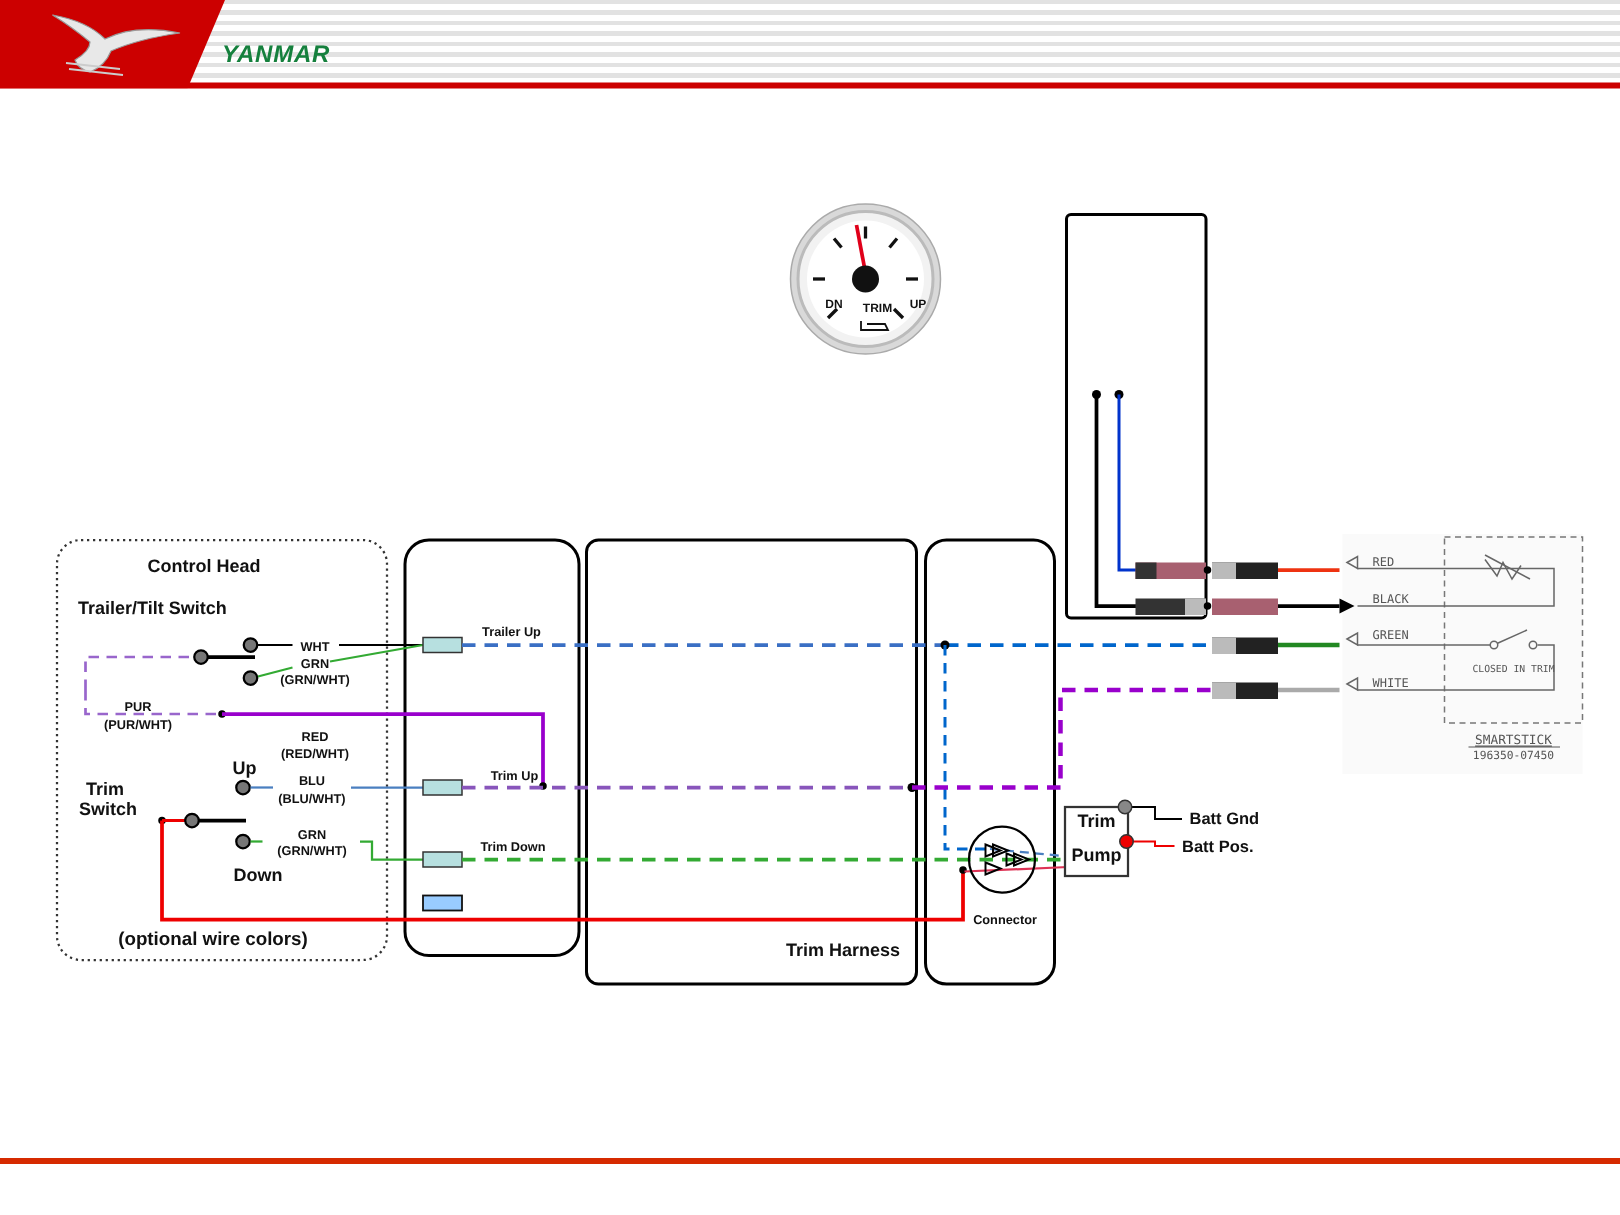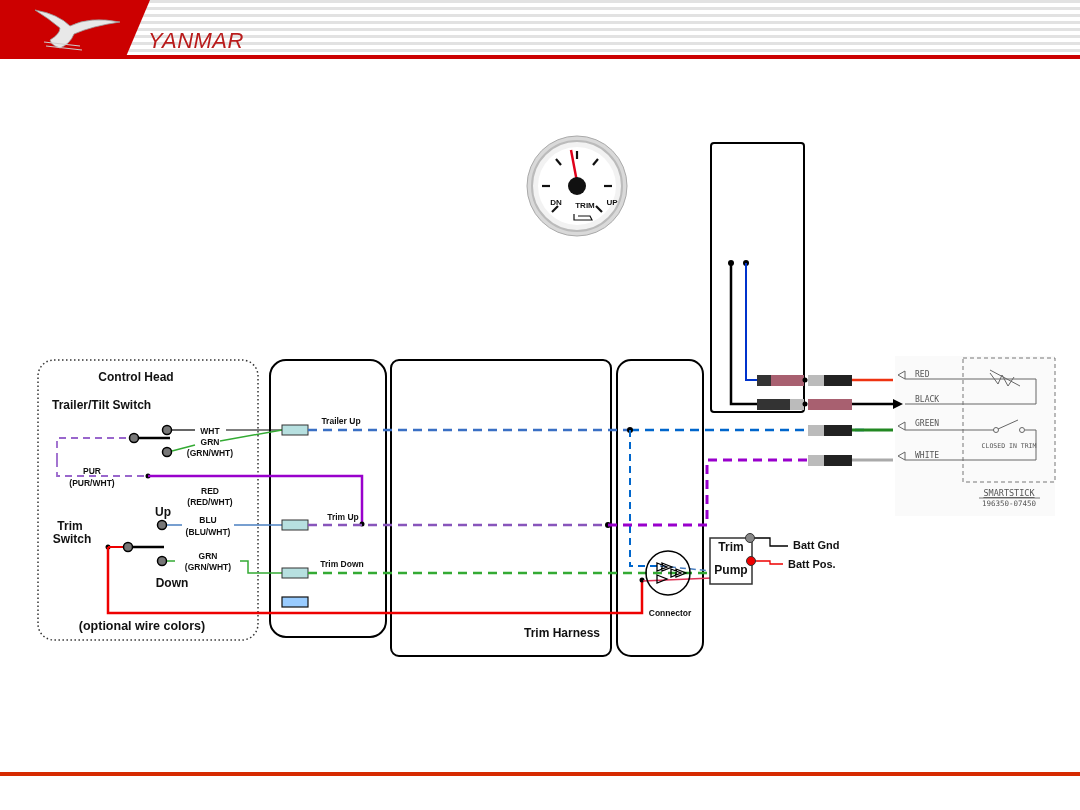--- a/index.html
+++ b/index.html
@@ -3,21 +3,21 @@
 <meta charset="utf-8">
 <style>
   html, body { margin:0; padding:0; background:#ffffff; }
   body { width:1080px; height:810px; position:relative; overflow:hidden; font-family:"Liberation Sans", sans-serif; }
   #header { position:absolute; left:0; top:0; width:1080px; height:60px; }
   #stripes { position:absolute; left:0; top:0; width:1080px; height:55px;
     background: repeating-linear-gradient(to bottom, #e2e2e2 0px, #e2e2e2 3px, #ffffff 3px, #ffffff 7px); }
   #red-band { position:absolute; left:0; top:55px; width:1080px; height:4px; background:#cc0000; }
   #logo-red { position:absolute; left:0; top:0; width:150px; height:59px; background:#cc0000;
     clip-path: polygon(0 0, 150px 0, 125px 59px, 0 59px); }
-  #brand { position:absolute; left:148px; top:28px; font-size:22px; font-weight:normal; font-style:italic; color:#b91c1c; letter-spacing:0.5px; }
+  #brand { position:absolute; left:148px; top:28px; font-size:16px; font-weight:bold; font-style:italic; color:#15803d; letter-spacing:0.5px; }
   #bird { position:absolute; left:30px; top:4px; }
   #footer-line { position:absolute; left:0; top:772px; width:1080px; height:4px; background:#d62a00; }
   #diagram { position:absolute; left:0; top:0; }
   .lbl { font-family:"Liberation Sans", sans-serif; font-weight:bold; fill:#111; }
   .mono { font-family:"DejaVu Sans Mono", monospace; fill:#555; }
 </style>
 </head>
 <body>
 
 <div id="header">

